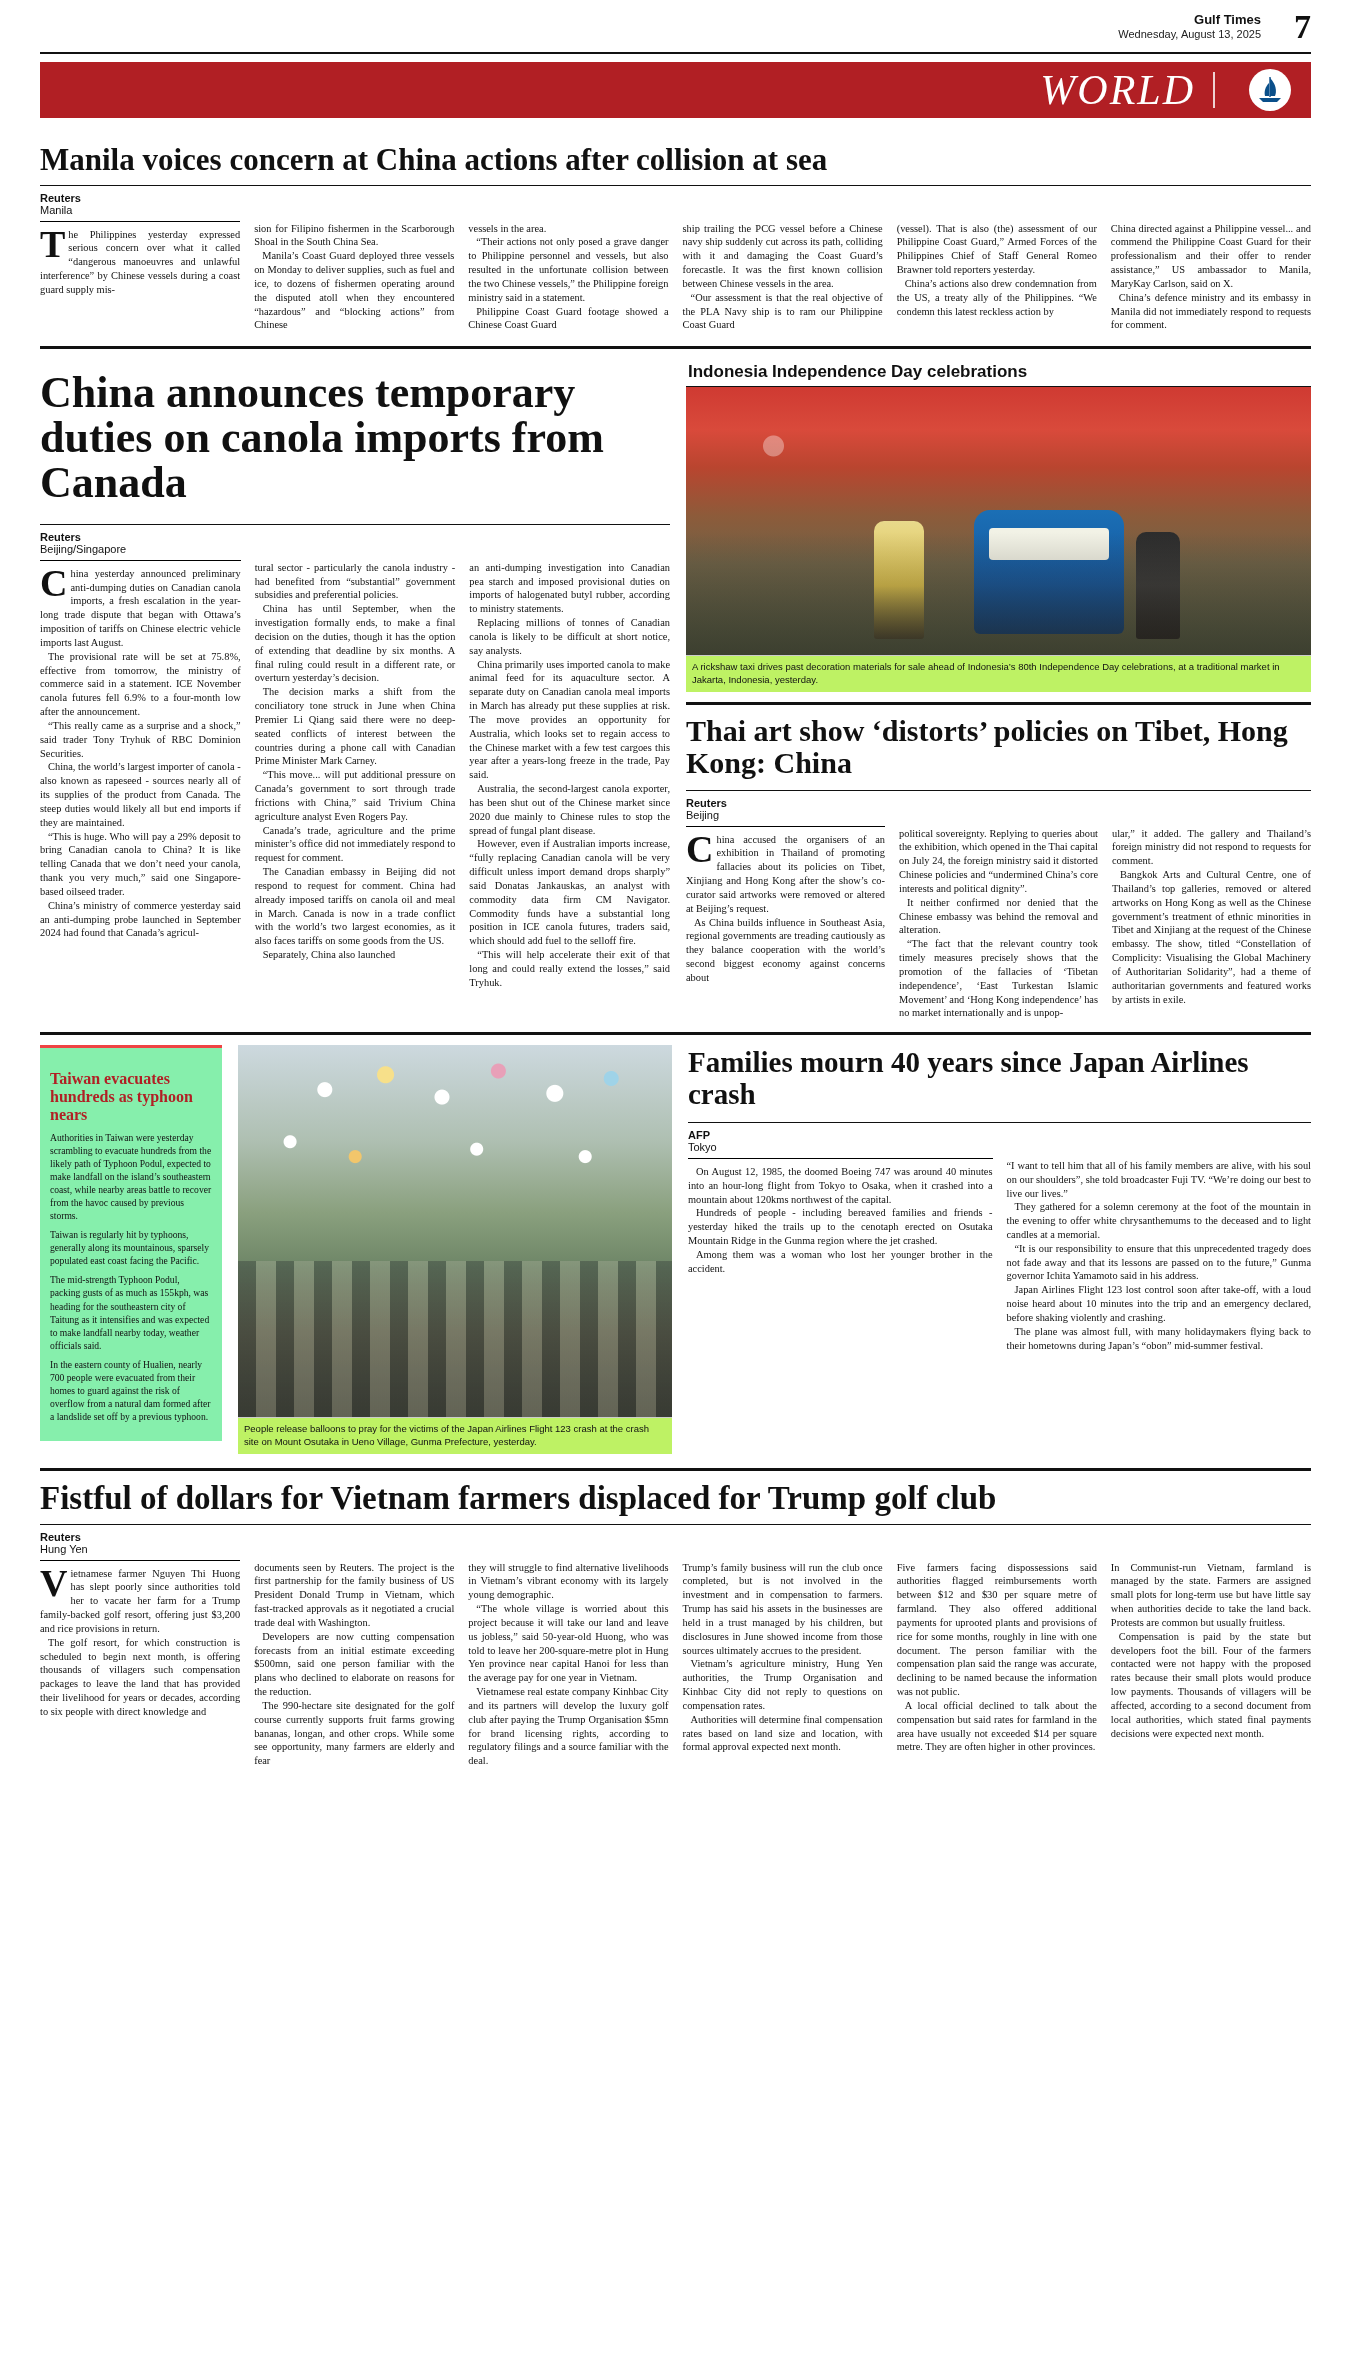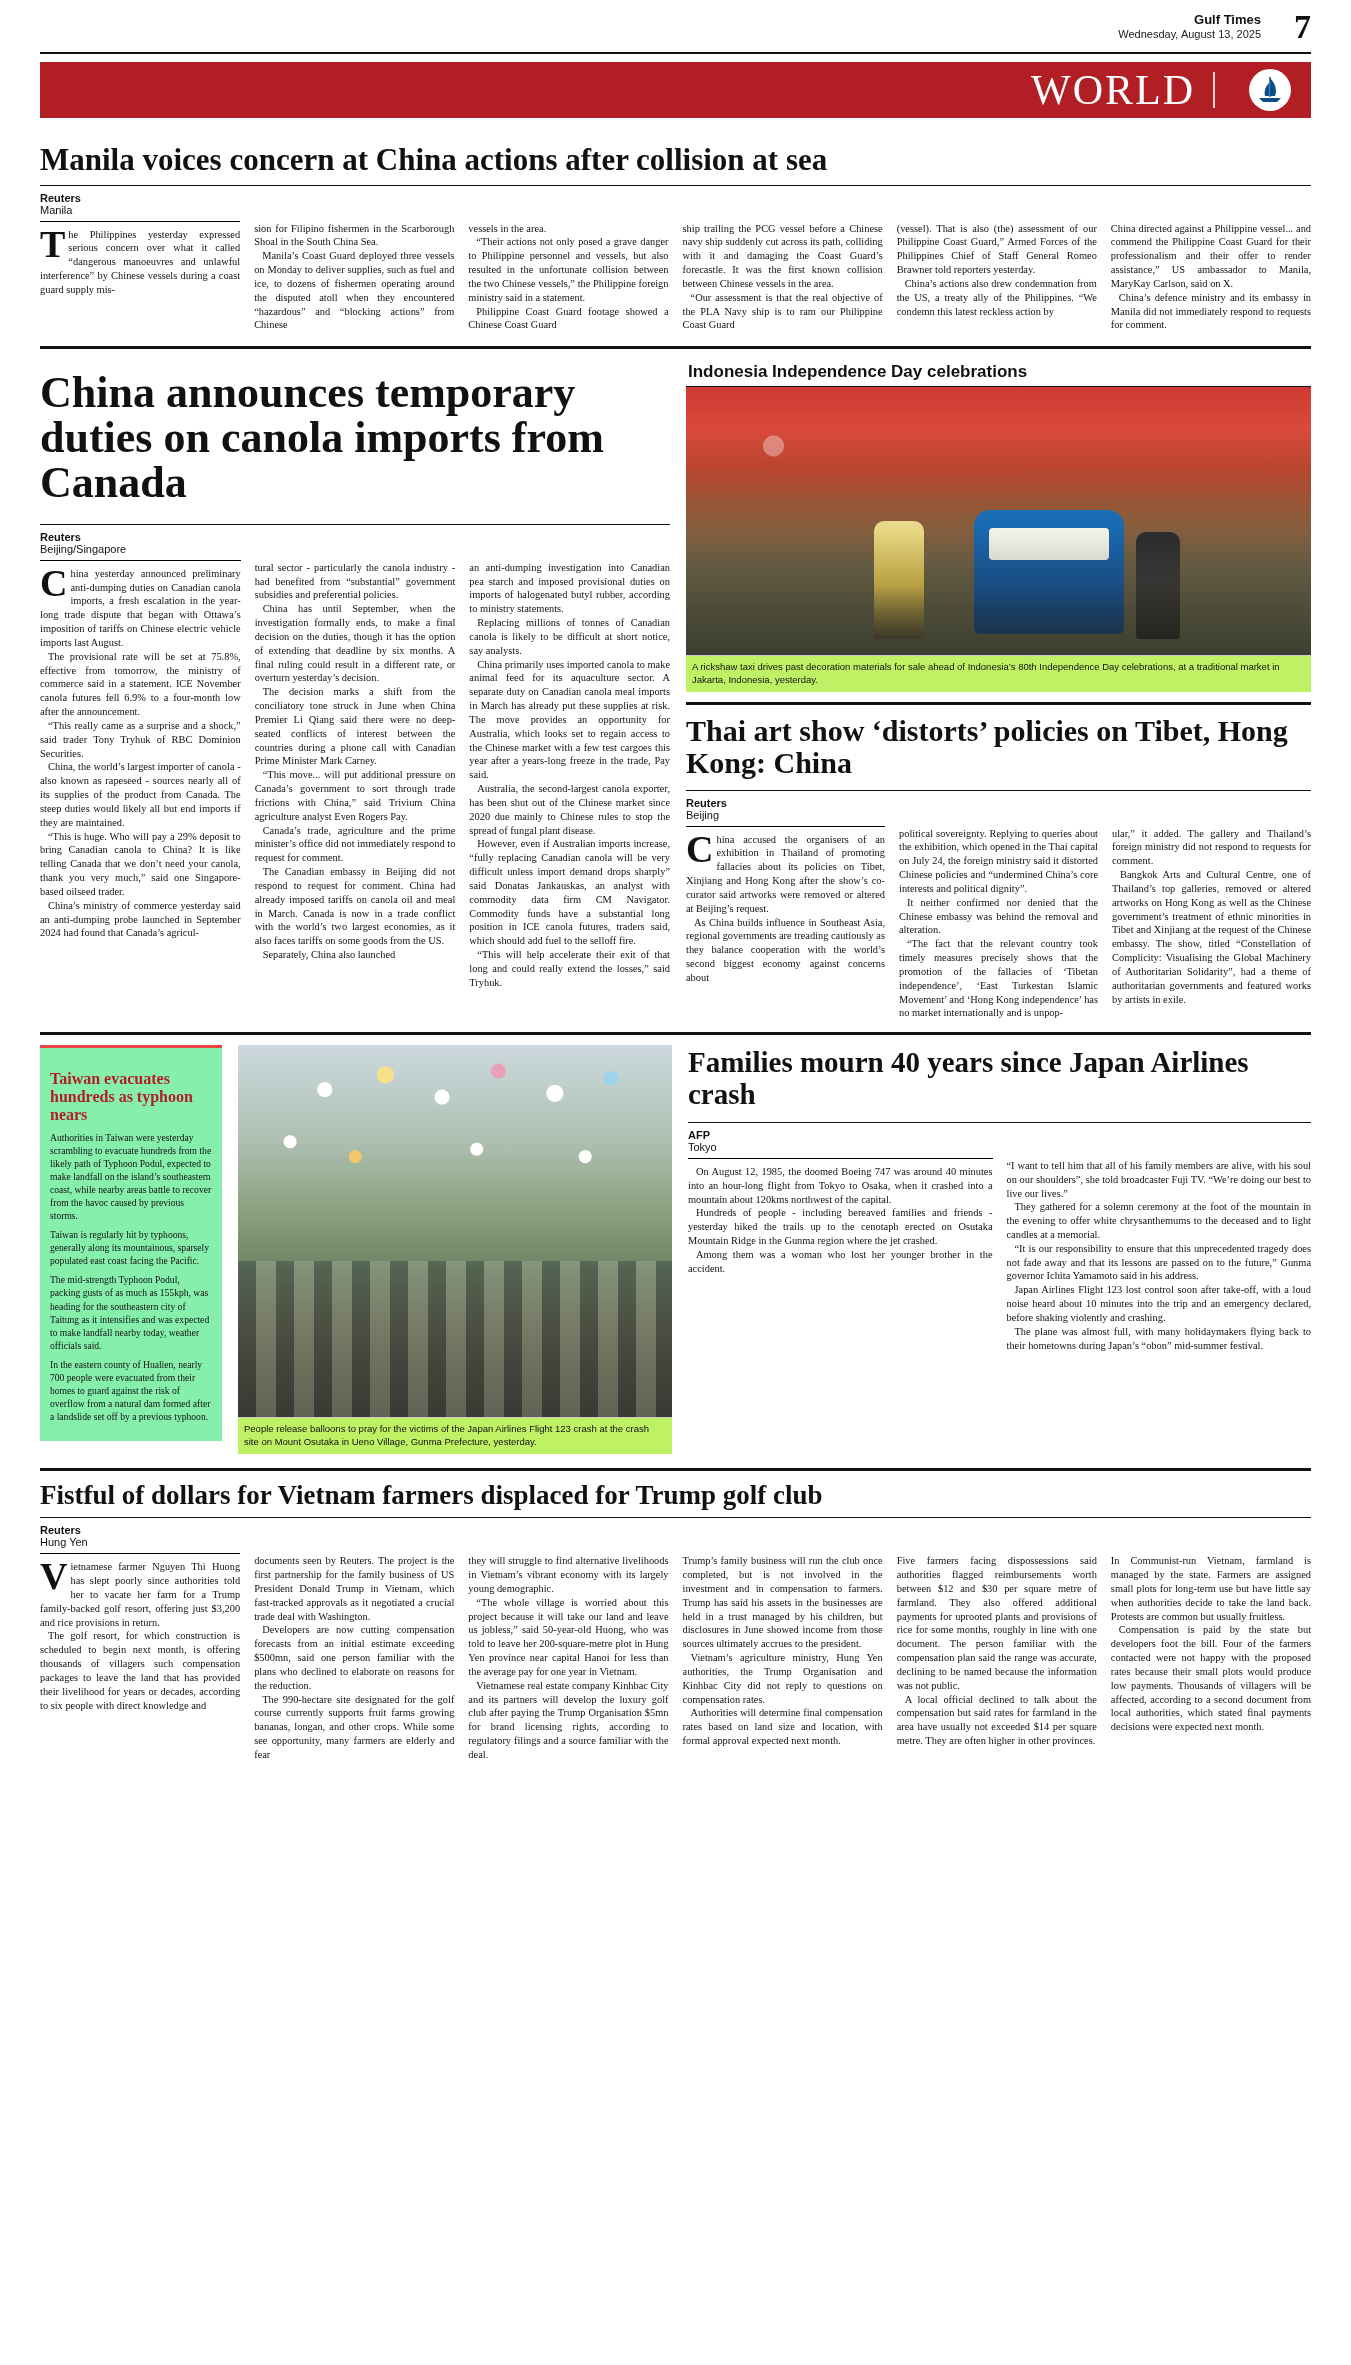--- a/index.html
+++ b/index.html
@@ -25,20 +25,21 @@
   }
   .mast-meta .gt { font-weight:bold; font-size:13px; font-family:"Liberation Sans", sans-serif;}
   .mast-meta .dt { font-size:11px; font-family:"Liberation Sans", sans-serif; color:#222;}
   .mast-pageno {
     position:absolute; right:0; top:8px; font-size:34px; font-weight:bold;
     font-family:"Liberation Serif", serif;
   }
   .redbar {
     position:absolute; left:0; right:0; top:62px; height:56px;
     background:#b11f24;
+    font-style:italic;
   }
   .redbar .section-title {
     position:absolute; right:116px; top:4px;
     color:#fff; font-size:42px; letter-spacing:2px;
     font-family:"Liberation Serif", serif; font-weight:normal;
   }
   .redbar .divider {
     position:absolute; right:96px; top:10px; width:2px; height:36px; background:#fff; opacity:.8;
   }
   .redbar .logo-circle {
@@ -370,21 +371,21 @@
           <p>The plane was almost full, with many holidaymakers flying back to their hometowns during Japan’s “obon” mid-summer festival.</p>
         </div>
       </div>
     </div>
 
   </div>
 
   <div class="rule-thick" style="margin-top:14px;"></div>
 
   <div class="sec">
-    <h1 class="head" style="font-size:27px;">Fistful of dollars for Vietnam farmers displaced for Trump golf club</h1>
+    <h1 class="head" style="font-size:33px;">Fistful of dollars for Vietnam farmers displaced for Trump golf club</h1>
     <div class="rule-thin" style="margin-bottom:6px;"></div>
     <div class="cols">
 
       <div class="col body-col">
         <div class="byline">
           <span>Reuters</span>
           <span class="place">Hung Yen</span>
         </div>
         <div class="byline-rule"></div>
         <p class="first dropcap">Vietnamese farmer Nguyen Thi Huong has slept poorly since authorities told her to vacate her farm for a Trump family-backed golf resort, offering just $3,200 and rice provisions in return.</p>

